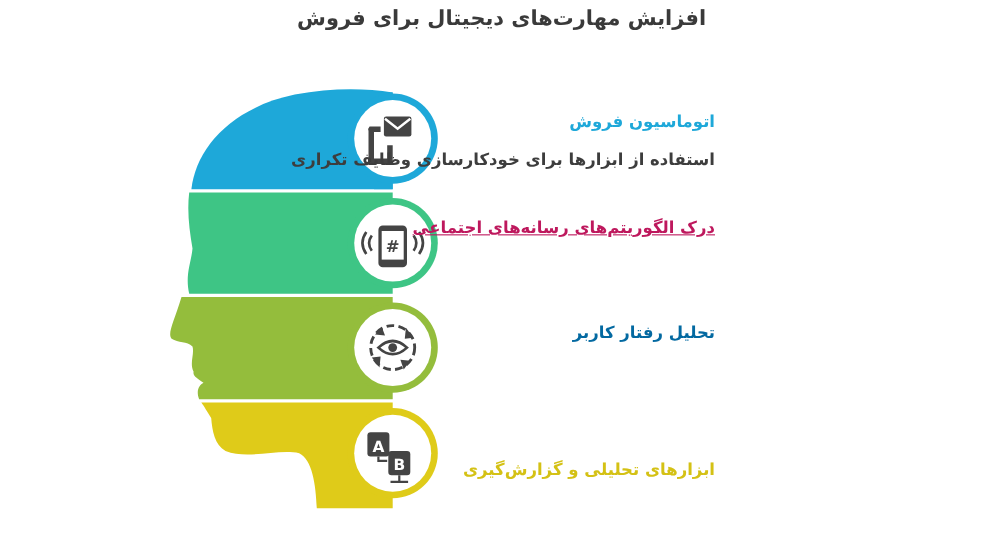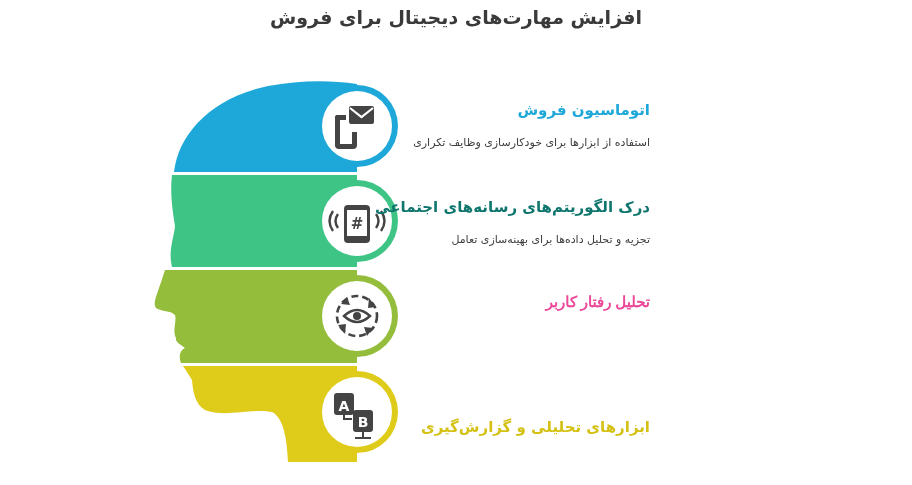--- a/index.html
+++ b/index.html
@@ -3,21 +3,21 @@
 <meta charset="utf-8">
 <style>
   html, body { margin: 0; padding: 0; background: #ffffff; }
   body { width: 912px; height: 485px; position: relative; overflow: hidden;
          font-family: "DejaVu Sans", sans-serif; }
   .title { position: absolute; top: 6px; left: 0; width: 912px; text-align: center;
            font-size: 19px; font-weight: bold; color: #3a3a3a; direction: rtl; }
   svg.head { position: absolute; left: 0; top: 0; }
   .item { position: absolute; right: 262px; width: 300px; direction: rtl; text-align: right; }
   .item .heading { font-size: 15px; font-weight: bold; margin: 0; white-space: nowrap; }
-  .item .desc { font-size: 11px; font-weight: normal; color: #3d3d3d; margin-top: 17px; white-space: nowrap; }
+  .item .desc { font-size: 15px; font-weight: bold; color: #3d3d3d; margin-top: 17px; white-space: nowrap; }
 </style>
 </head>
 <body>
 
 <div class="title">افزایش مهارت‌های دیجیتال برای فروش</div>
 
 <svg class="head" width="912" height="485" viewBox="0 0 912 485">
 
   <path fill="#1ea8d9" d="M174,172 C178,135 210,98 268,86 C300,80 330,80 357,84 L357,172 Z"></path>
 
@@ -81,23 +81,22 @@
     <path d="M363,432 v5 M355,438 h16" stroke="#444444" stroke-width="2" fill="none"></path>
   </g>
 </svg>
 
 <div class="item" style="top:101px;">
   <div class="heading" style="color:#1ea8d9;">اتوماسیون فروش</div>
   <div class="desc">استفاده از ابزارها برای خودکارسازی وظایف تکراری</div>
 </div>
 
 <div class="item" style="top:198px;">
-  <div class="heading" style="color:#0f766e;">درک الگوریتم‌های رسانه‌های اجتماعی</div>
-  <div class="desc">تجزیه و تحلیل داده‌ها برای بهینه‌سازی تعامل</div>
+  <div class="heading" style="color:#be185d;text-decoration:underline;">درک الگوریتم‌های رسانه‌های اجتماعی</div>
 </div>
 
 <div class="item" style="top:293px;">
-  <div class="heading" style="color:#ec4899;font-family:Liberation Serif, serif;">تحلیل رفتار کاربر</div>
+  <div class="heading" style="color:#0369a1;">تحلیل رفتار کاربر</div>
 </div>
 
 <div class="item" style="top:390px;margin-top:28px;">
   <div class="heading" style="color:#d4c114;">ابزارهای تحلیلی و گزارش‌گیری</div>
 </div>
 
 </body></html>

